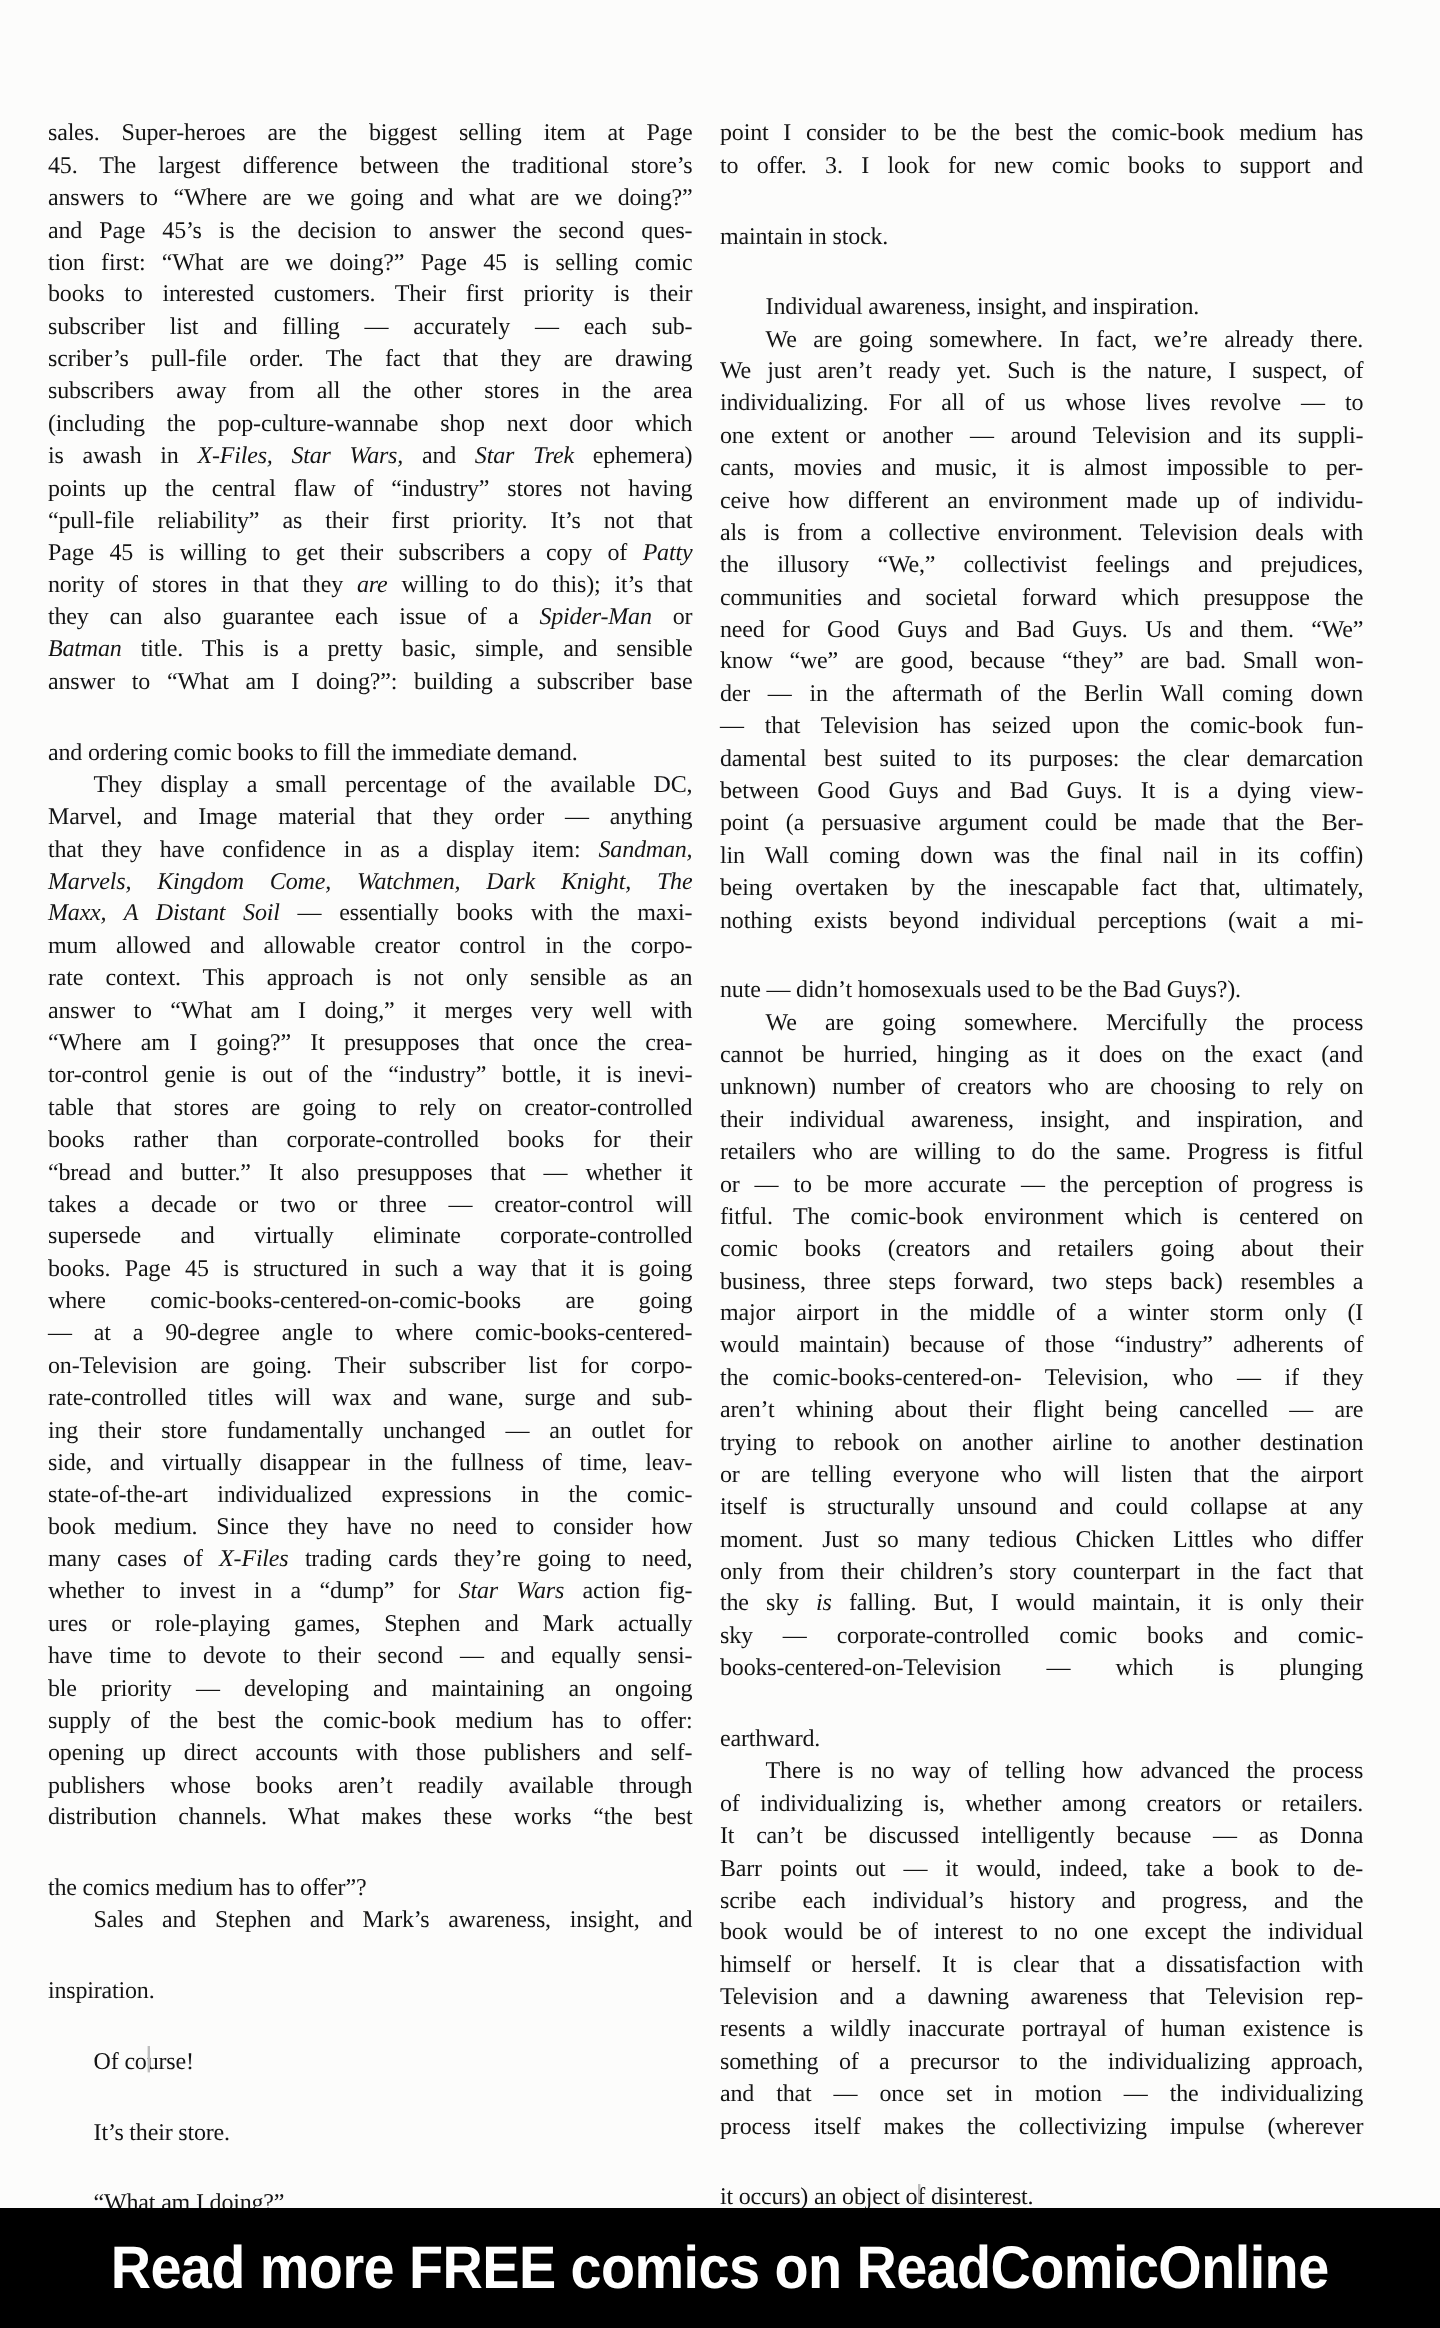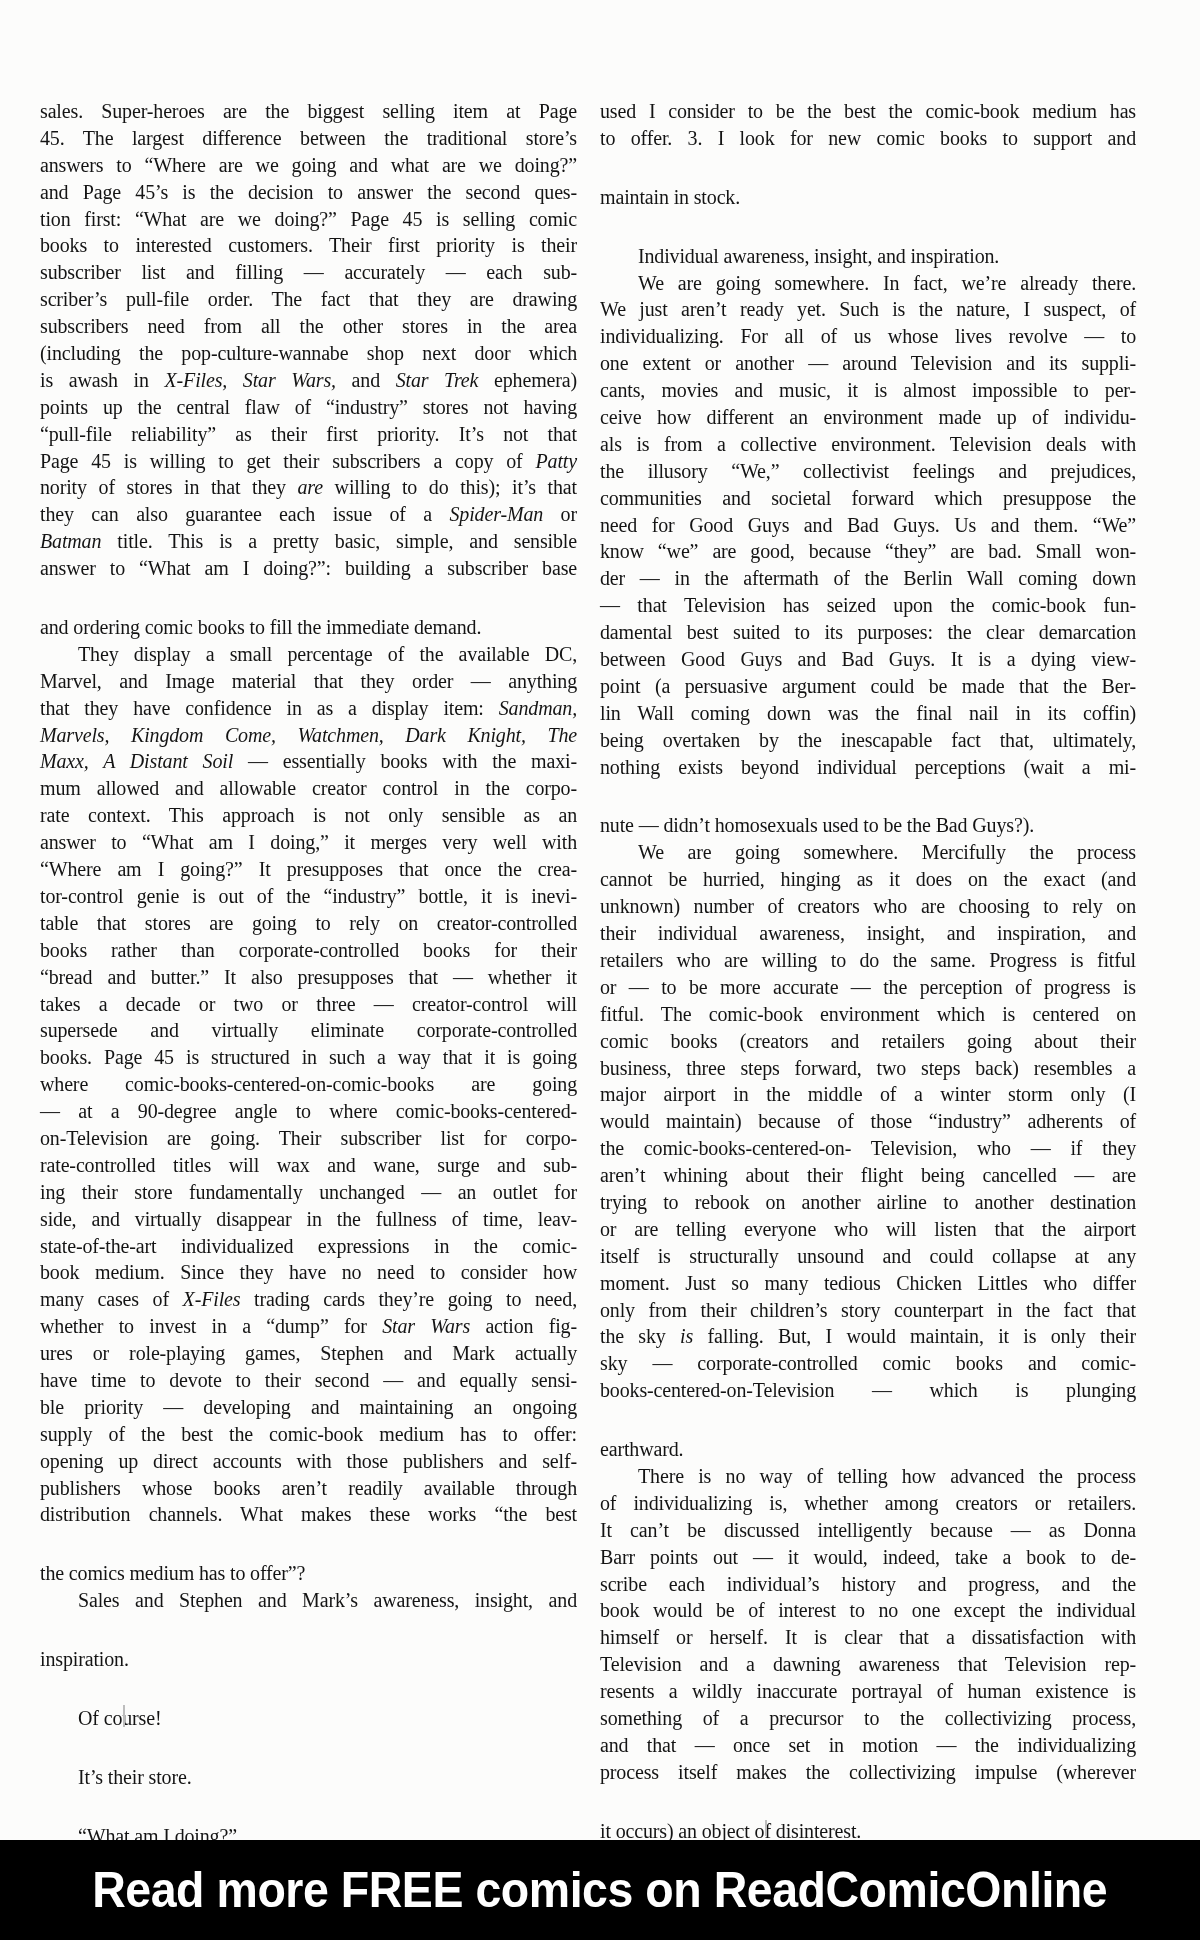--- a/index.html
+++ b/index.html
@@ -65,21 +65,21 @@
 <div class="page">
   <div class="column" id="col-left">
       <div class="line"><span>sales.  Super-heroes are the biggest selling item at Page</span></div>
       <div class="line"><span>45.  The largest difference between the traditional store’s</span></div>
       <div class="line"><span>answers to “Where are we going and what are we doing?”</span></div>
       <div class="line"><span>and Page 45’s is the decision to answer the second ques-</span></div>
       <div class="line"><span>tion first: “What are we doing?”  Page 45 is selling comic</span></div>
       <div class="line"><span>books to interested customers.  Their first priority is their</span></div>
       <div class="line"><span>subscriber list and filling — accurately — each sub-</span></div>
       <div class="line"><span>scriber’s pull-file order. The fact that they are drawing</span></div>
-      <div class="line"><span>subscribers need from all the other stores in the area</span></div>
+      <div class="line"><span>subscribers away from all the other stores in the area</span></div>
       <div class="line"><span>(including the pop-culture-wannabe shop next door which</span></div>
       <div class="line"><span>is awash in </span><span class="it">X-Files, Star Wars,</span><span> and </span><span class="it">Star Trek</span><span> ephemera)</span></div>
       <div class="line"><span>points up the central flaw of “industry” stores not having</span></div>
       <div class="line"><span>“pull-file reliability” as their first priority. It’s not that</span></div>
       <div class="line"><span>Page 45 is willing to get their subscribers a copy of </span><span class="it">Patty</span></div>
       <div class="line"><span>nority of stores in that they </span><span class="it">are</span><span> willing to do this); it’s that</span></div>
       <div class="line"><span>they can also guarantee each issue of a </span><span class="it">Spider-Man</span><span> or</span></div>
       <div class="line"><span class="it">Batman</span><span> title.  This is a pretty basic, simple, and sensible</span></div>
       <div class="line"><span>answer to “What am I doing?”: building a subscriber base</span></div>
       <div class="line last"><span>and ordering comic books to fill the immediate demand.</span></div>
@@ -119,21 +119,21 @@
       <div class="line last"><span>the comics medium has to offer”?</span></div>
       <div class="line indent"><span>Sales and Stephen and Mark’s awareness, insight, and</span></div>
       <div class="line last"><span>inspiration.</span></div>
       <div class="line last indent"><span>Of course!</span></div>
       <div class="line last indent"><span>It’s their store.</span></div>
       <div class="line last indent"><span>“What am I doing?”</span></div>
       <div class="line indent"><span>1. I am reliable in supplying comic books to my sub-</span></div>
       <div class="line"><span>scribers. 2. I am developing and maintaining a supply of</span></div>
     </div>
   <div class="column" id="col-right">
-      <div class="line"><span>used I consider to be the best the comic-book medium has</span></div>
+      <div class="line"><span>point I consider to be the best the comic-book medium has</span></div>
       <div class="line"><span>to offer. 3. I look for new comic books to support and</span></div>
       <div class="line last"><span>maintain in stock.</span></div>
       <div class="line last indent"><span>Individual awareness, insight, and inspiration.</span></div>
       <div class="line indent"><span>We are going somewhere. In fact, we’re already there.</span></div>
       <div class="line"><span>We just aren’t ready yet.  Such is the nature, I suspect, of</span></div>
       <div class="line"><span>individualizing. For all of us whose lives revolve — to</span></div>
       <div class="line"><span>one extent or another — around Television and its suppli-</span></div>
       <div class="line"><span>cants, movies and music, it is almost impossible to per-</span></div>
       <div class="line"><span>ceive how different an environment made up of individu-</span></div>
       <div class="line"><span>als is from a collective environment. Television deals with</span></div>
@@ -174,21 +174,21 @@
       <div class="line last"><span>earthward.</span></div>
       <div class="line indent"><span>There is no way of telling how advanced the process</span></div>
       <div class="line"><span>of individualizing is, whether among creators or retailers.</span></div>
       <div class="line"><span>It can’t be discussed intelligently because — as Donna</span></div>
       <div class="line"><span>Barr points out — it would, indeed, take a book to de-</span></div>
       <div class="line"><span>scribe each individual’s history and progress, and the</span></div>
       <div class="line"><span>book would be of interest to no one except the individual</span></div>
       <div class="line"><span>himself or herself. It is clear that a dissatisfaction with</span></div>
       <div class="line"><span>Television and a dawning awareness that Television rep-</span></div>
       <div class="line"><span>resents a wildly inaccurate portrayal of human existence is</span></div>
-      <div class="line"><span>something of a precursor to the collectivizing process,</span></div>
+      <div class="line"><span>something of a precursor to the individualizing approach,</span></div>
       <div class="line"><span>and that — once set in motion — the individualizing</span></div>
       <div class="line"><span>process itself makes the collectivizing impulse (wherever</span></div>
       <div class="line last"><span>it occurs) an object of disinterest.</span></div>
       <div class="line indent"><span>Creator ownership and the control of their individual</span></div>
       <div class="line"><span>creativity by individual creators is at the root of the up-</span></div>
     </div>
   <div class="speck" style="left:123px;top:1705px;width:2px;height:22px;"></div>
   <div class="speck" style="left:765px;top:1820px;width:2px;height:16px;"></div>
 </div>
 

